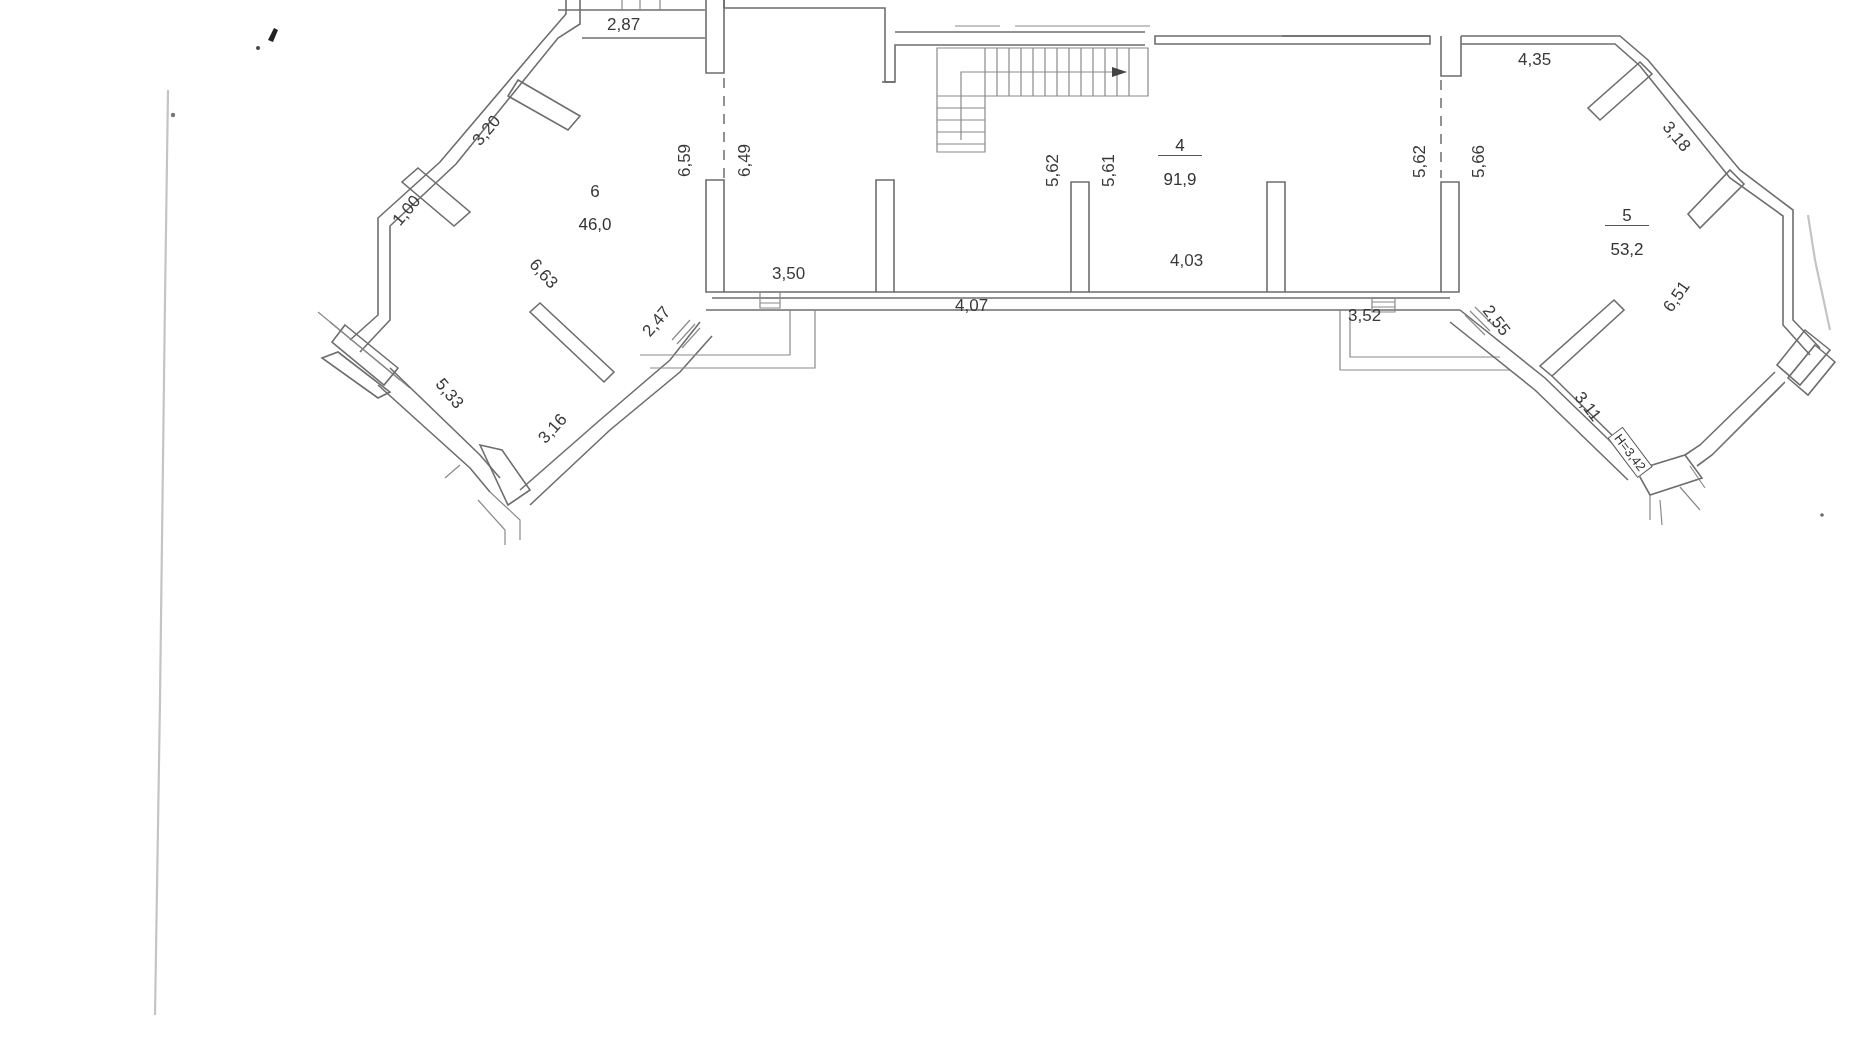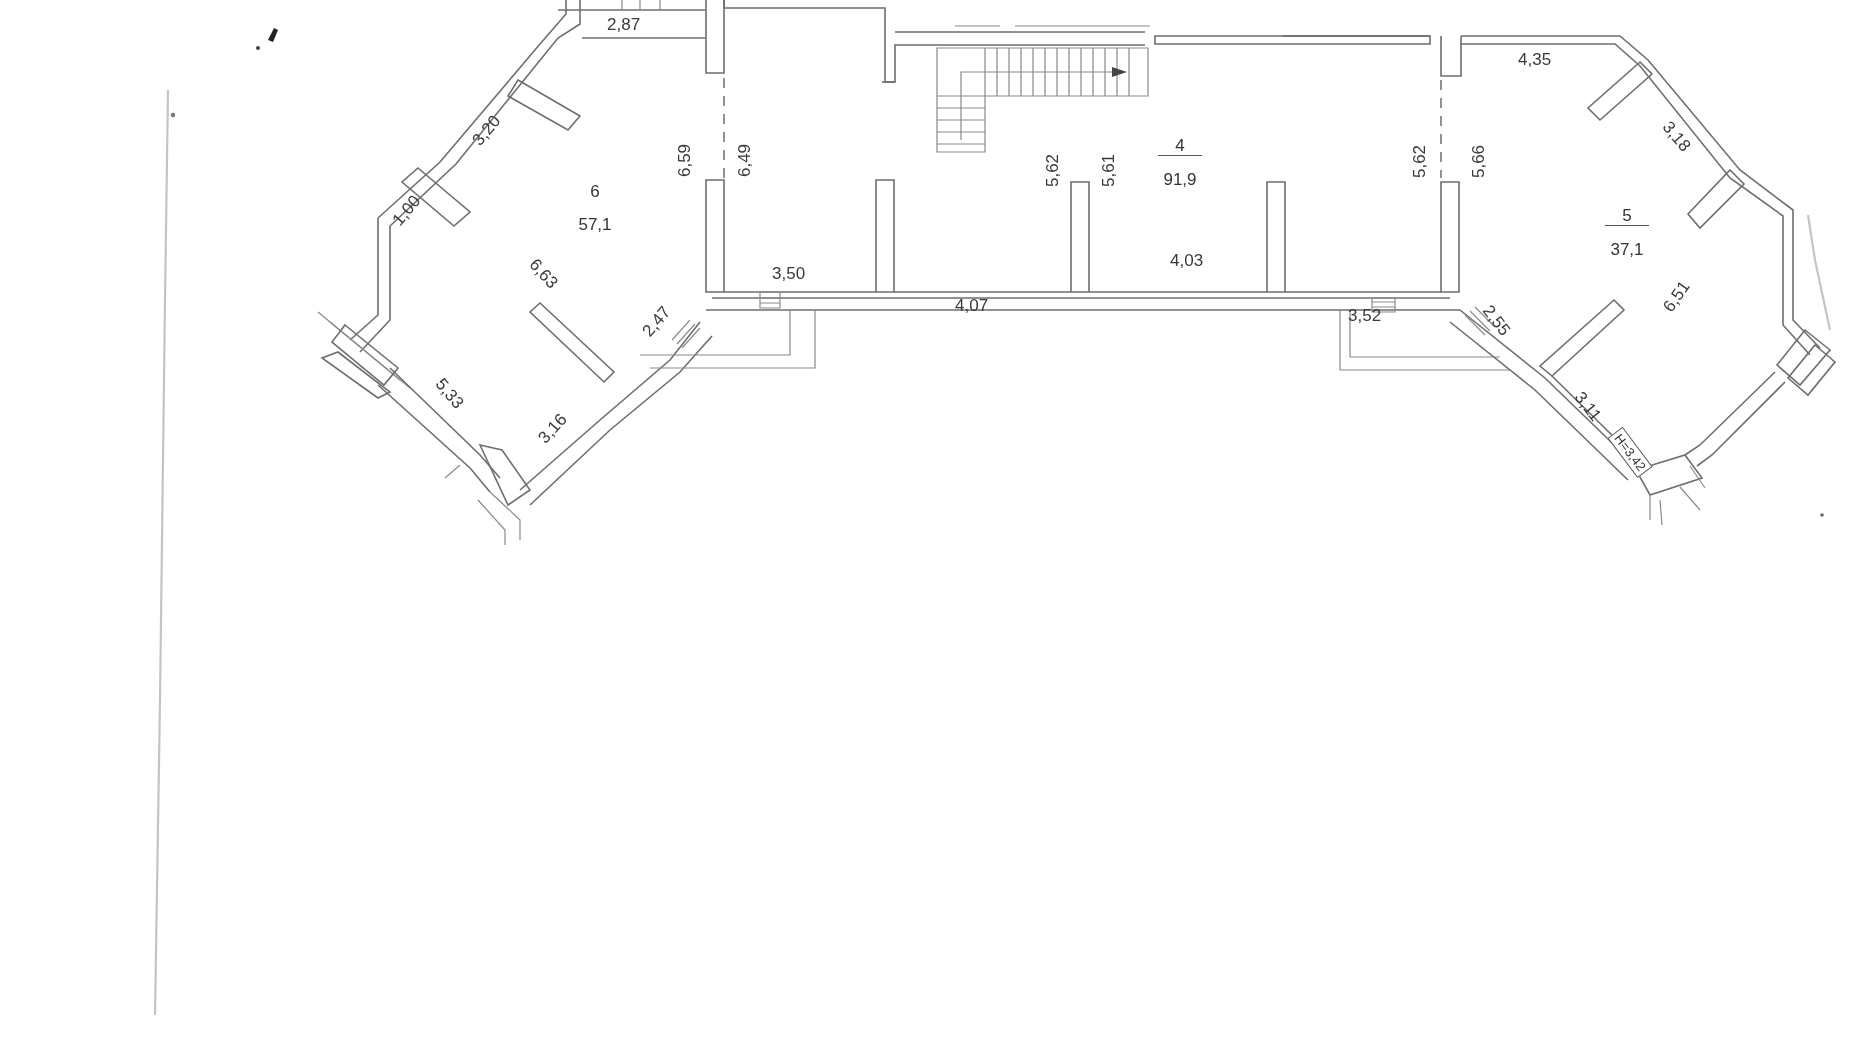--- a/index.html
+++ b/index.html
@@ -128,29 +128,29 @@
     <path class="wall" d="M1614 300 L1624 310 L1552 376 L1540 366 Z"></path>
     <path class="wall" d="M1552 376 L1625 448"></path>
 
     <path class="wall-thin" d="M1465 315 L1485 335 M1470 311 L1490 331 M1475 307 L1495 327"></path>
     <circle cx="1822" cy="515" r="1.8" fill="#666"></circle>
   </g>
 </svg>
 
 <div class="room" style="left:575px; top:183px; width:40px;">
   <span class="num">6</span>
-  <span class="area" style="border-top:none;">57,1</span>
+  <span class="area" style="border-top:none;">46,0</span>
 </div>
 <div class="room" style="left:1158px; top:137px; width:44px;">
   <span class="num">4</span>
   <span class="area">91,9</span>
 </div>
 <div class="room" style="left:1605px; top:207px; width:44px;">
   <span class="num">5</span>
-  <span class="area">37,1</span>
+  <span class="area">53,2</span>
 </div>
 
 <span class="lbl" style="left:607px; top:16px;">2,87</span>
 <span class="lbl" style="left:470px; top:122px; transform:rotate(-50deg);">3,20</span>
 <span class="lbl" style="left:390px; top:202px; transform:rotate(-50deg);">1,00</span>
 <span class="lbl" style="left:527px; top:265px; transform:rotate(48deg);">6,63</span>
 <span class="lbl" style="left:433px; top:385px; transform:rotate(50deg);">5,33</span>
 <span class="lbl" style="left:536px; top:420px; transform:rotate(-48deg);">3,16</span>
 <span class="lbl" style="left:640px; top:313px; transform:rotate(-50deg);">2,47</span>
 <span class="lbl" style="left:668px; top:152px; transform:rotate(-90deg);">6,59</span>

